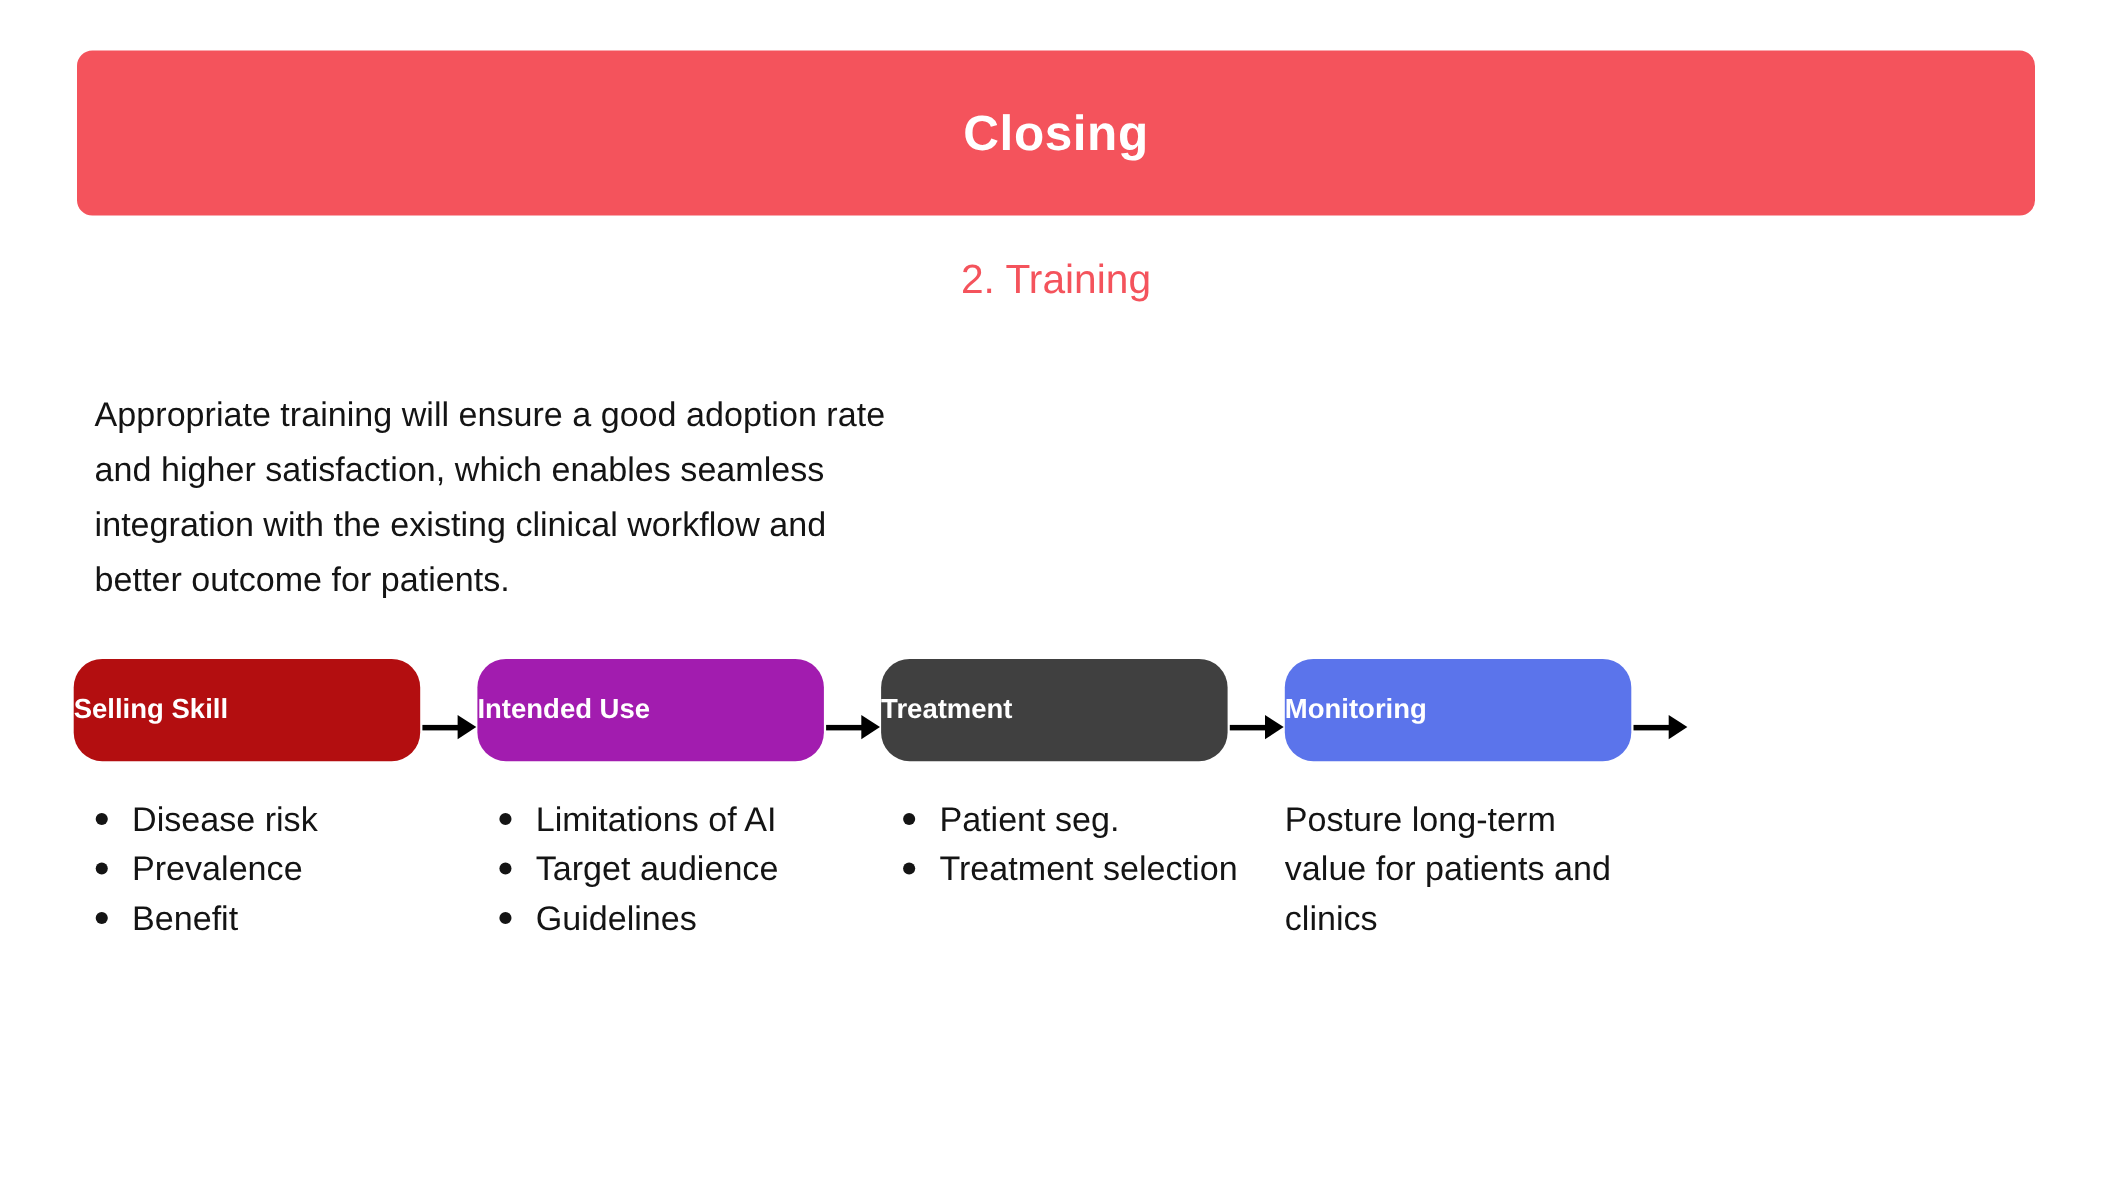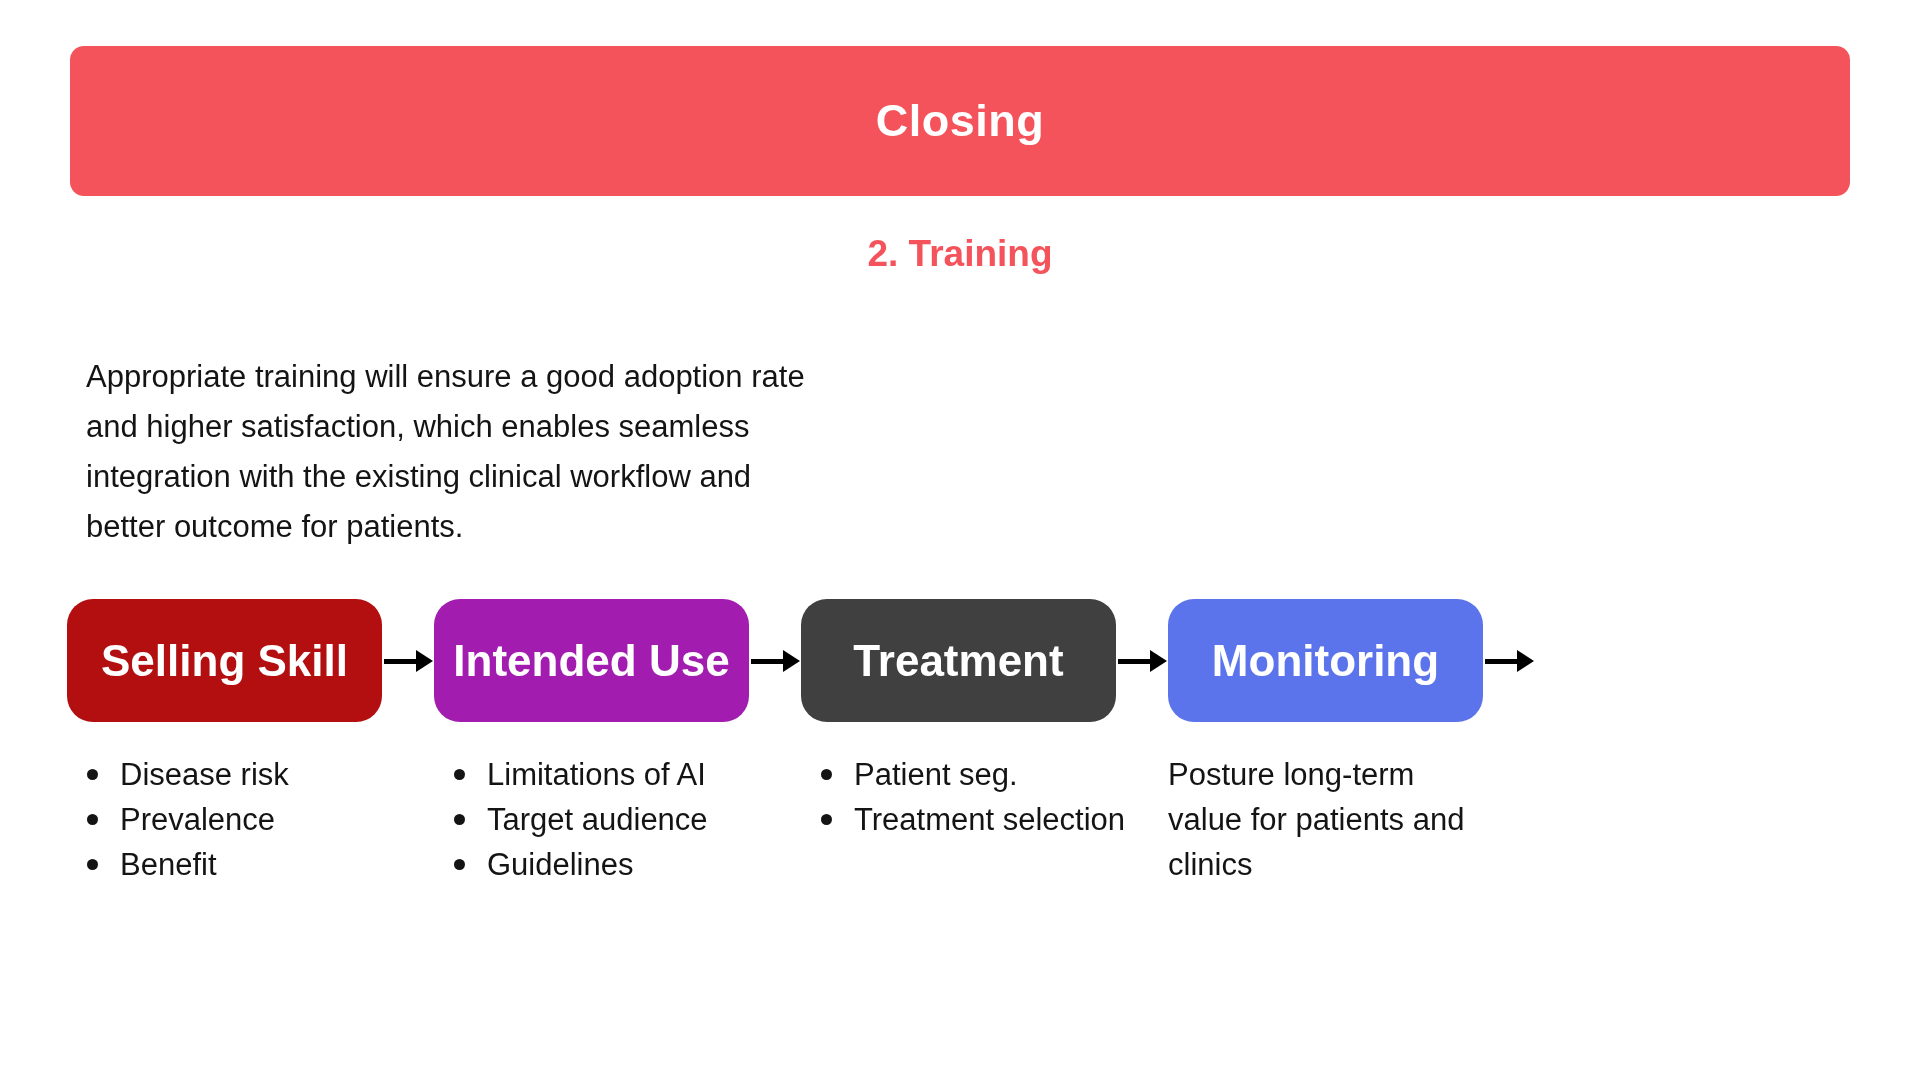--- a/index.html
+++ b/index.html
@@ -12,35 +12,35 @@
   .slide { position:relative; width:1920px; height:1080px; overflow:hidden; background:#fff; }
 
   .banner {
     position:absolute; left:70px; top:46px; width:1780px; height:150px;
     border-radius:22px; display:flex; align-items:center; justify-content:center;
   }
   .banner-title { color:#ffffff; font-size:45px; font-weight:bold; letter-spacing:0.5px; }
 
   .subtitle {
     position:absolute; left:0; top:233px; width:1920px;
-    text-align:center; font-size:37px; font-weight:bold;
+    text-align:center; font-size:37px; font-weight:normal;
   }
 
   .paragraph {
     position:absolute; left:86px; top:352px;
     font-size:31px; line-height:50px;
   }
 
   .flow { position:absolute; left:67px; top:599px; width:1786px; height:340px; }
   .flow-row { display:flex; gap:52px; }
   .flow-col { flex:0 0 315px; width:315px; }
   .flow-box {
-    height:123px; border-radius:26px;
-    display:flex; align-items:center; justify-content:center;
-    color:#ffffff; font-size:44px; font-weight:bold; white-space:nowrap;
+    height:93px; border-radius:26px;
+    display:flex; align-items:center; justify-content:flex-start;
+    color:#ffffff; font-size:25px; font-weight:bold; white-space:nowrap;
   }
   .bullets { margin:30px 0 0; padding:0; list-style:none; font-size:31px; line-height:45px; }
   .bullets li { position:relative; padding-left:53px; white-space:nowrap; }
   .bullets li::before {
     content:""; position:absolute; left:20px; top:17px;
     width:11px; height:11px; border-radius:50%; background:#141414;
   }
   .note { margin-top:30px; font-size:31px; line-height:45px; }
 
   .flow-arrow { position:absolute; top:50px; width:52px; height:24px; }

